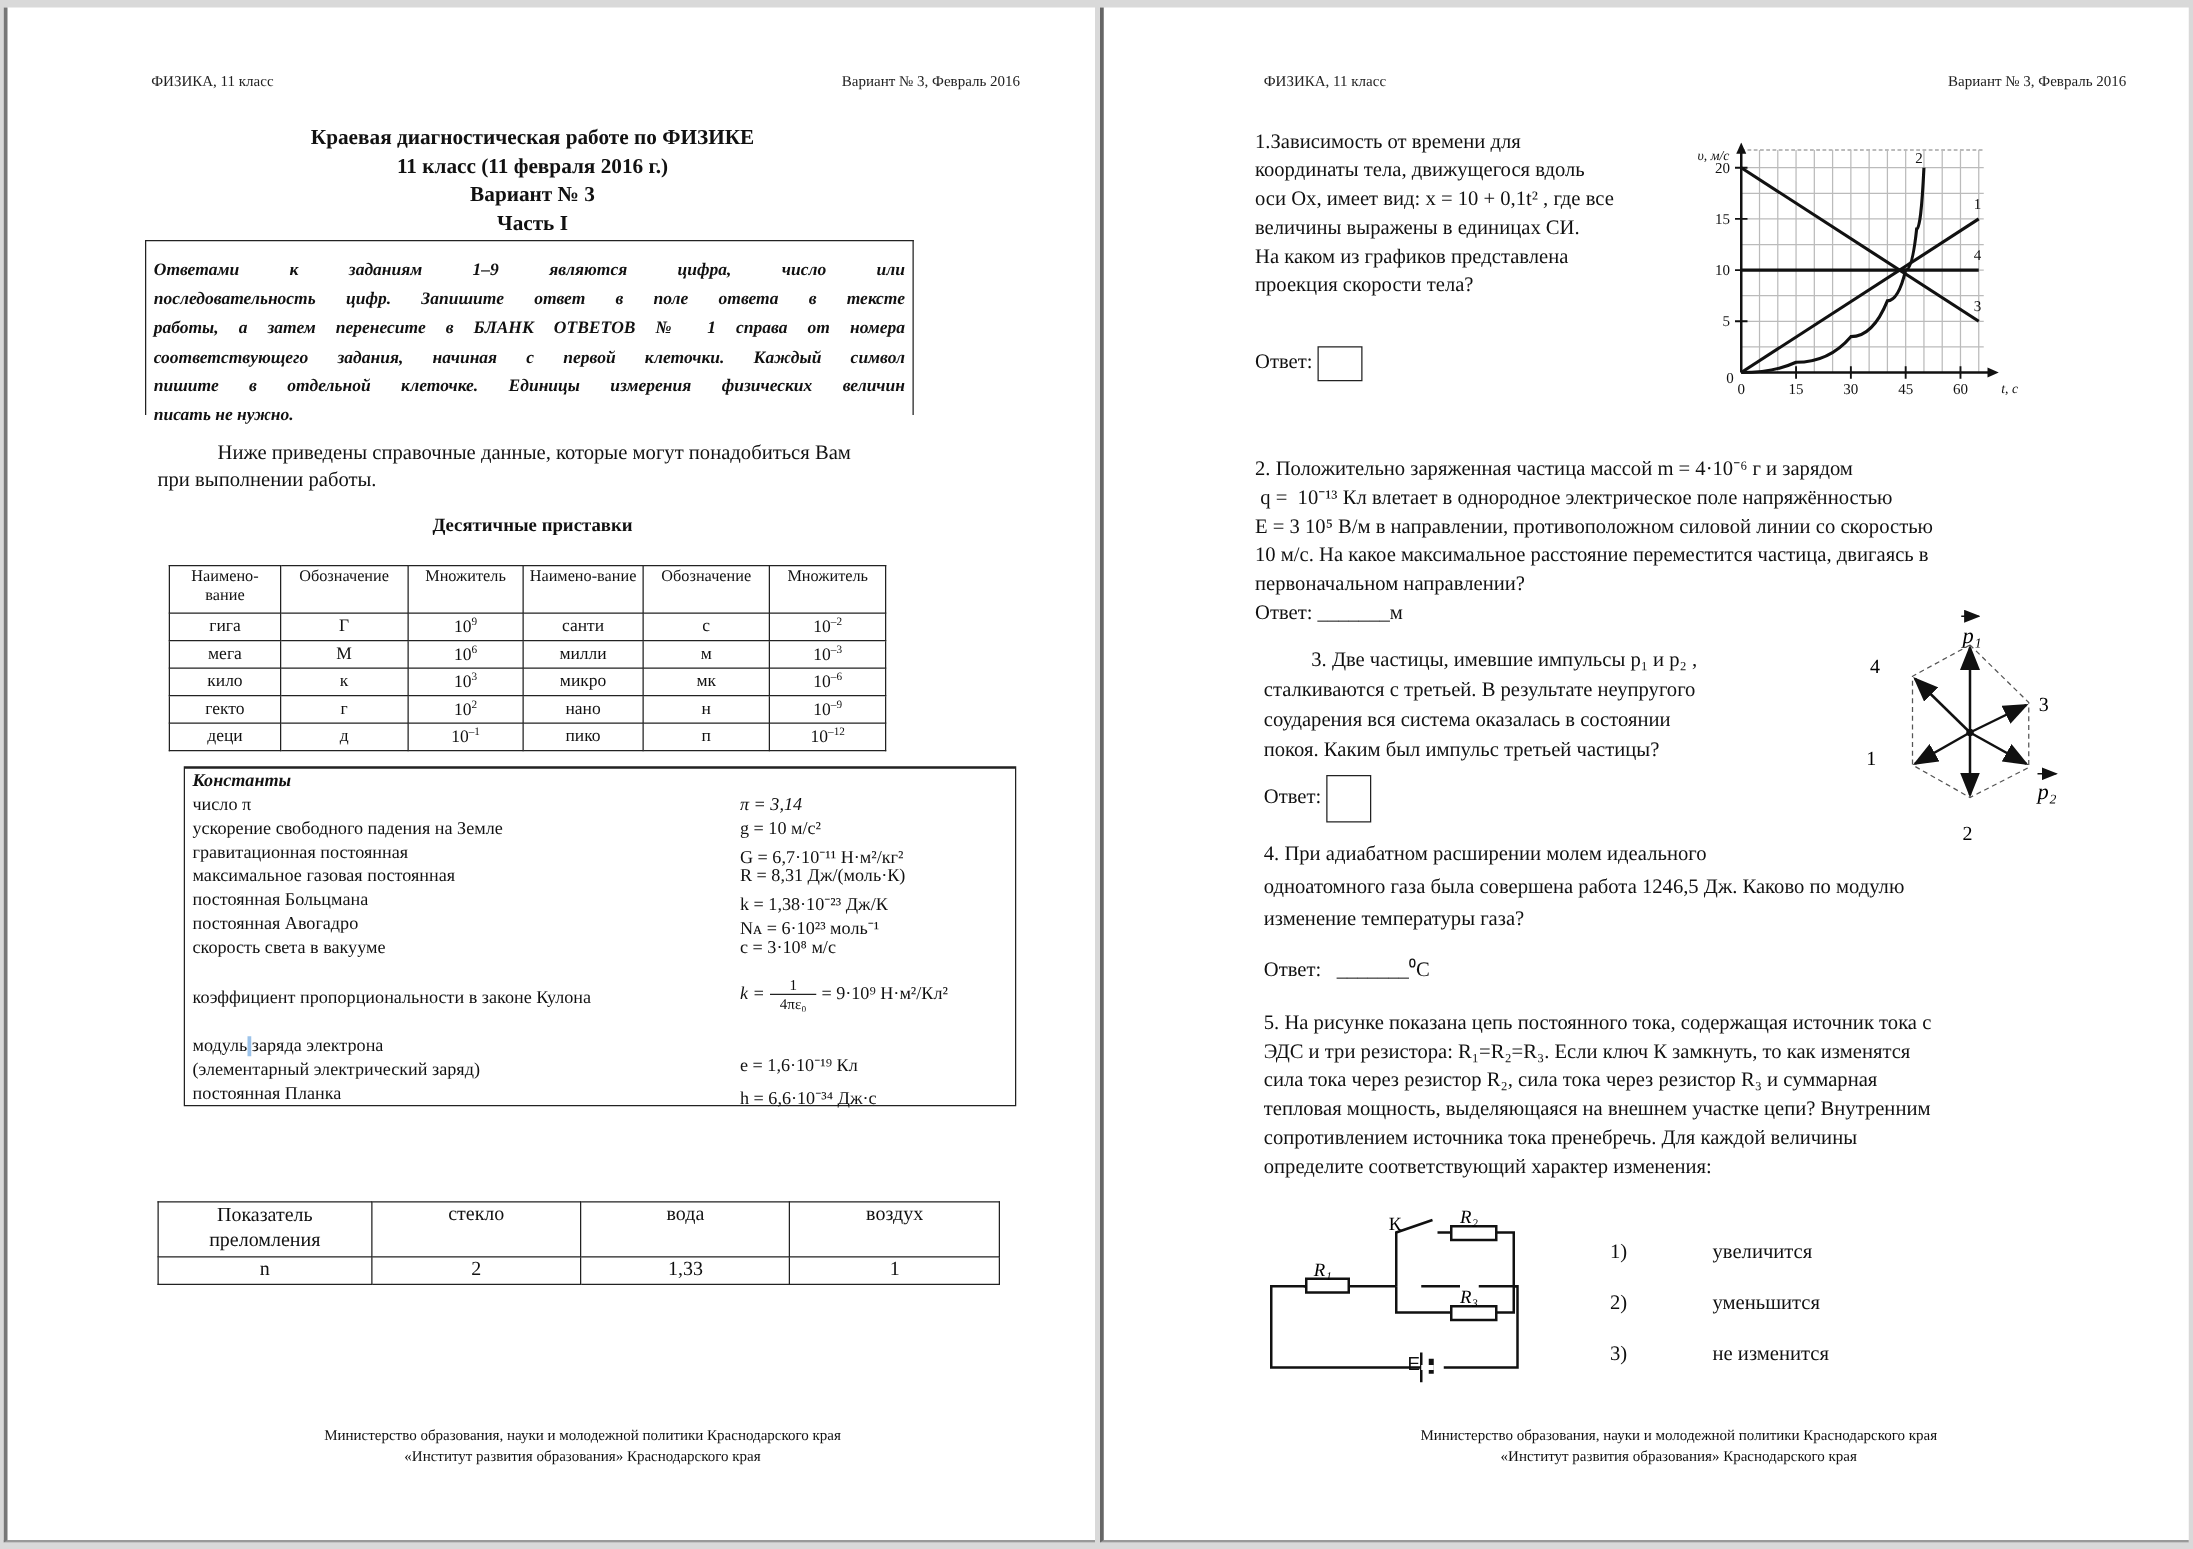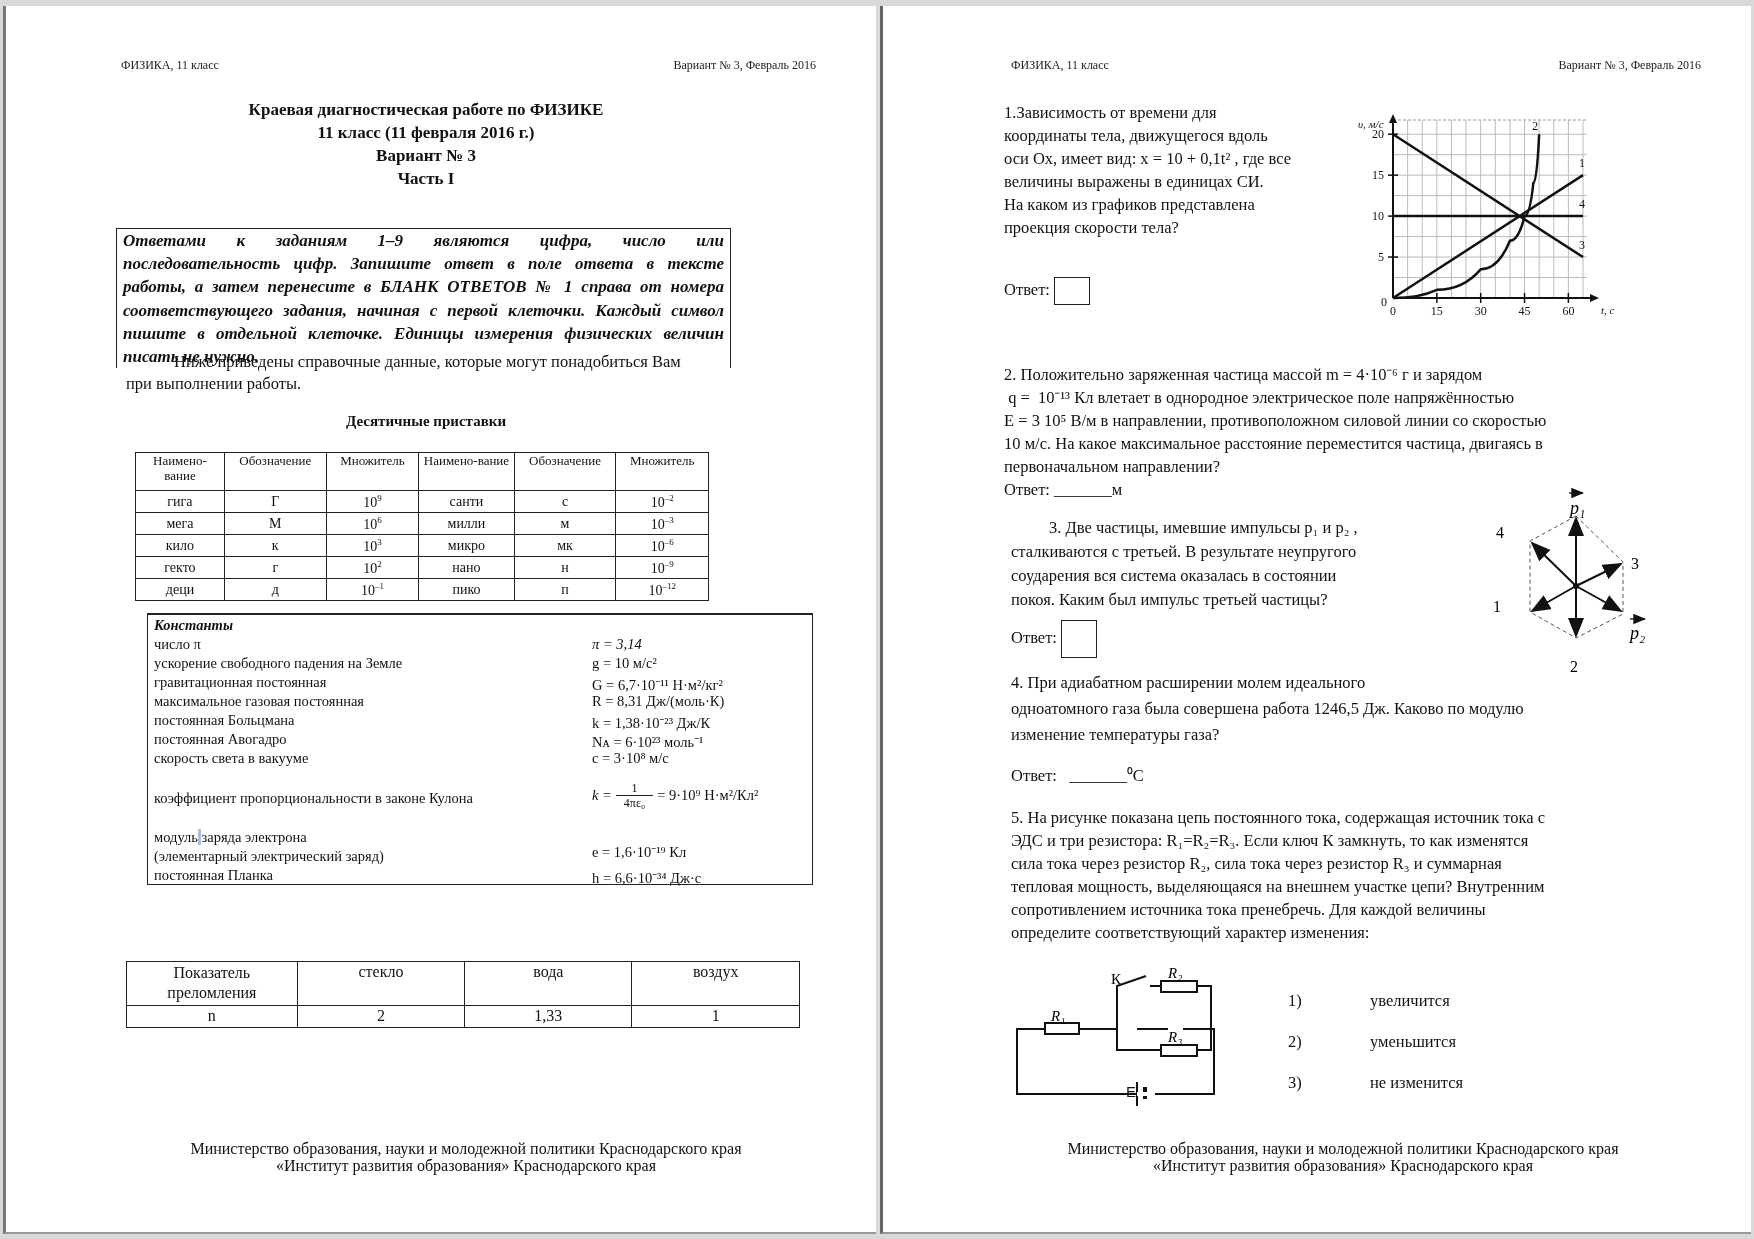--- a/index.html
+++ b/index.html
@@ -12,36 +12,36 @@
     height: 1228px; box-sizing: border-box;
   }
   #page-left { left: 3px; width: 873px; border-left: 3px solid #777; border-bottom: 2px solid #999; }
   #page-right { left: 880px; width: 871px; border-left: 3px solid #666; border-bottom: 2px solid #999; }
   .abs { position: absolute; }
   .hdr { font-size: 12px; color: #222; }
   .bold { font-weight: bold; }
   .title { font-size: 17px; font-weight: bold; text-align: center; line-height: 23px; }
   .instr {
     border: 1.5px solid #222; border-bottom: none; font-style: italic; font-weight: bold;
-    font-size: 17px; line-height: 23.2px; text-align: justify; text-align-last: left;
-    padding: 0 6px; box-sizing: border-box; margin-top: 36px;
+    font-size: 14px; line-height: 23.2px; text-align: justify; text-align-last: left;
+    padding: 12px 6px; box-sizing: border-box;
   }
   .instr .l1 { text-align-last: justify; display:block; }
   table { border-collapse: collapse; }
   .pref td, .pref th { border: 1.5px solid #222; font-size: 14px; text-align: center; padding: 0 2px; height: 21px; }
   .pref th { font-weight: normal; font-size: 13px; line-height: 15px; vertical-align: top; }
   sup { font-size: 9px; }
   .const { border: 1.5px solid #222; border-top: 2px solid #222; box-sizing: border-box; font-size: 14.5px; }
   .const .row { position: absolute; left: 6px; }
   .const .val { position: absolute; left: 444px; font-size: 14.5px; }
   .refr td { border: 1.5px solid #222; font-size: 16px; text-align: center; vertical-align: top; }
   .ans-box { display:inline-block; width: 34px; height: 26px; border: 1.5px solid #222; vertical-align: middle; }
   .ans-box.tall { height: 36px; width: 34px; }
   .q { font-size: 16.5px; line-height: 23px; }
-  .foot { font-size: 16px; text-align: center; line-height: 17px; }
+  .foot { font-size: 12px; text-align: center; line-height: 17px; }
   .hl { background: #9cc3ea; }
   svg text { font-family: "Liberation Serif", serif; }
 </style>
 </head>
 <body>
 
 <div class="page" id="page-left">
   <div class="abs hdr" style="left:115px;top:52px;">ФИЗИКА, 11 класс</div>
   <div class="abs hdr" style="right:60px;top:52px;">Вариант № 3, Февраль 2016</div>
 

